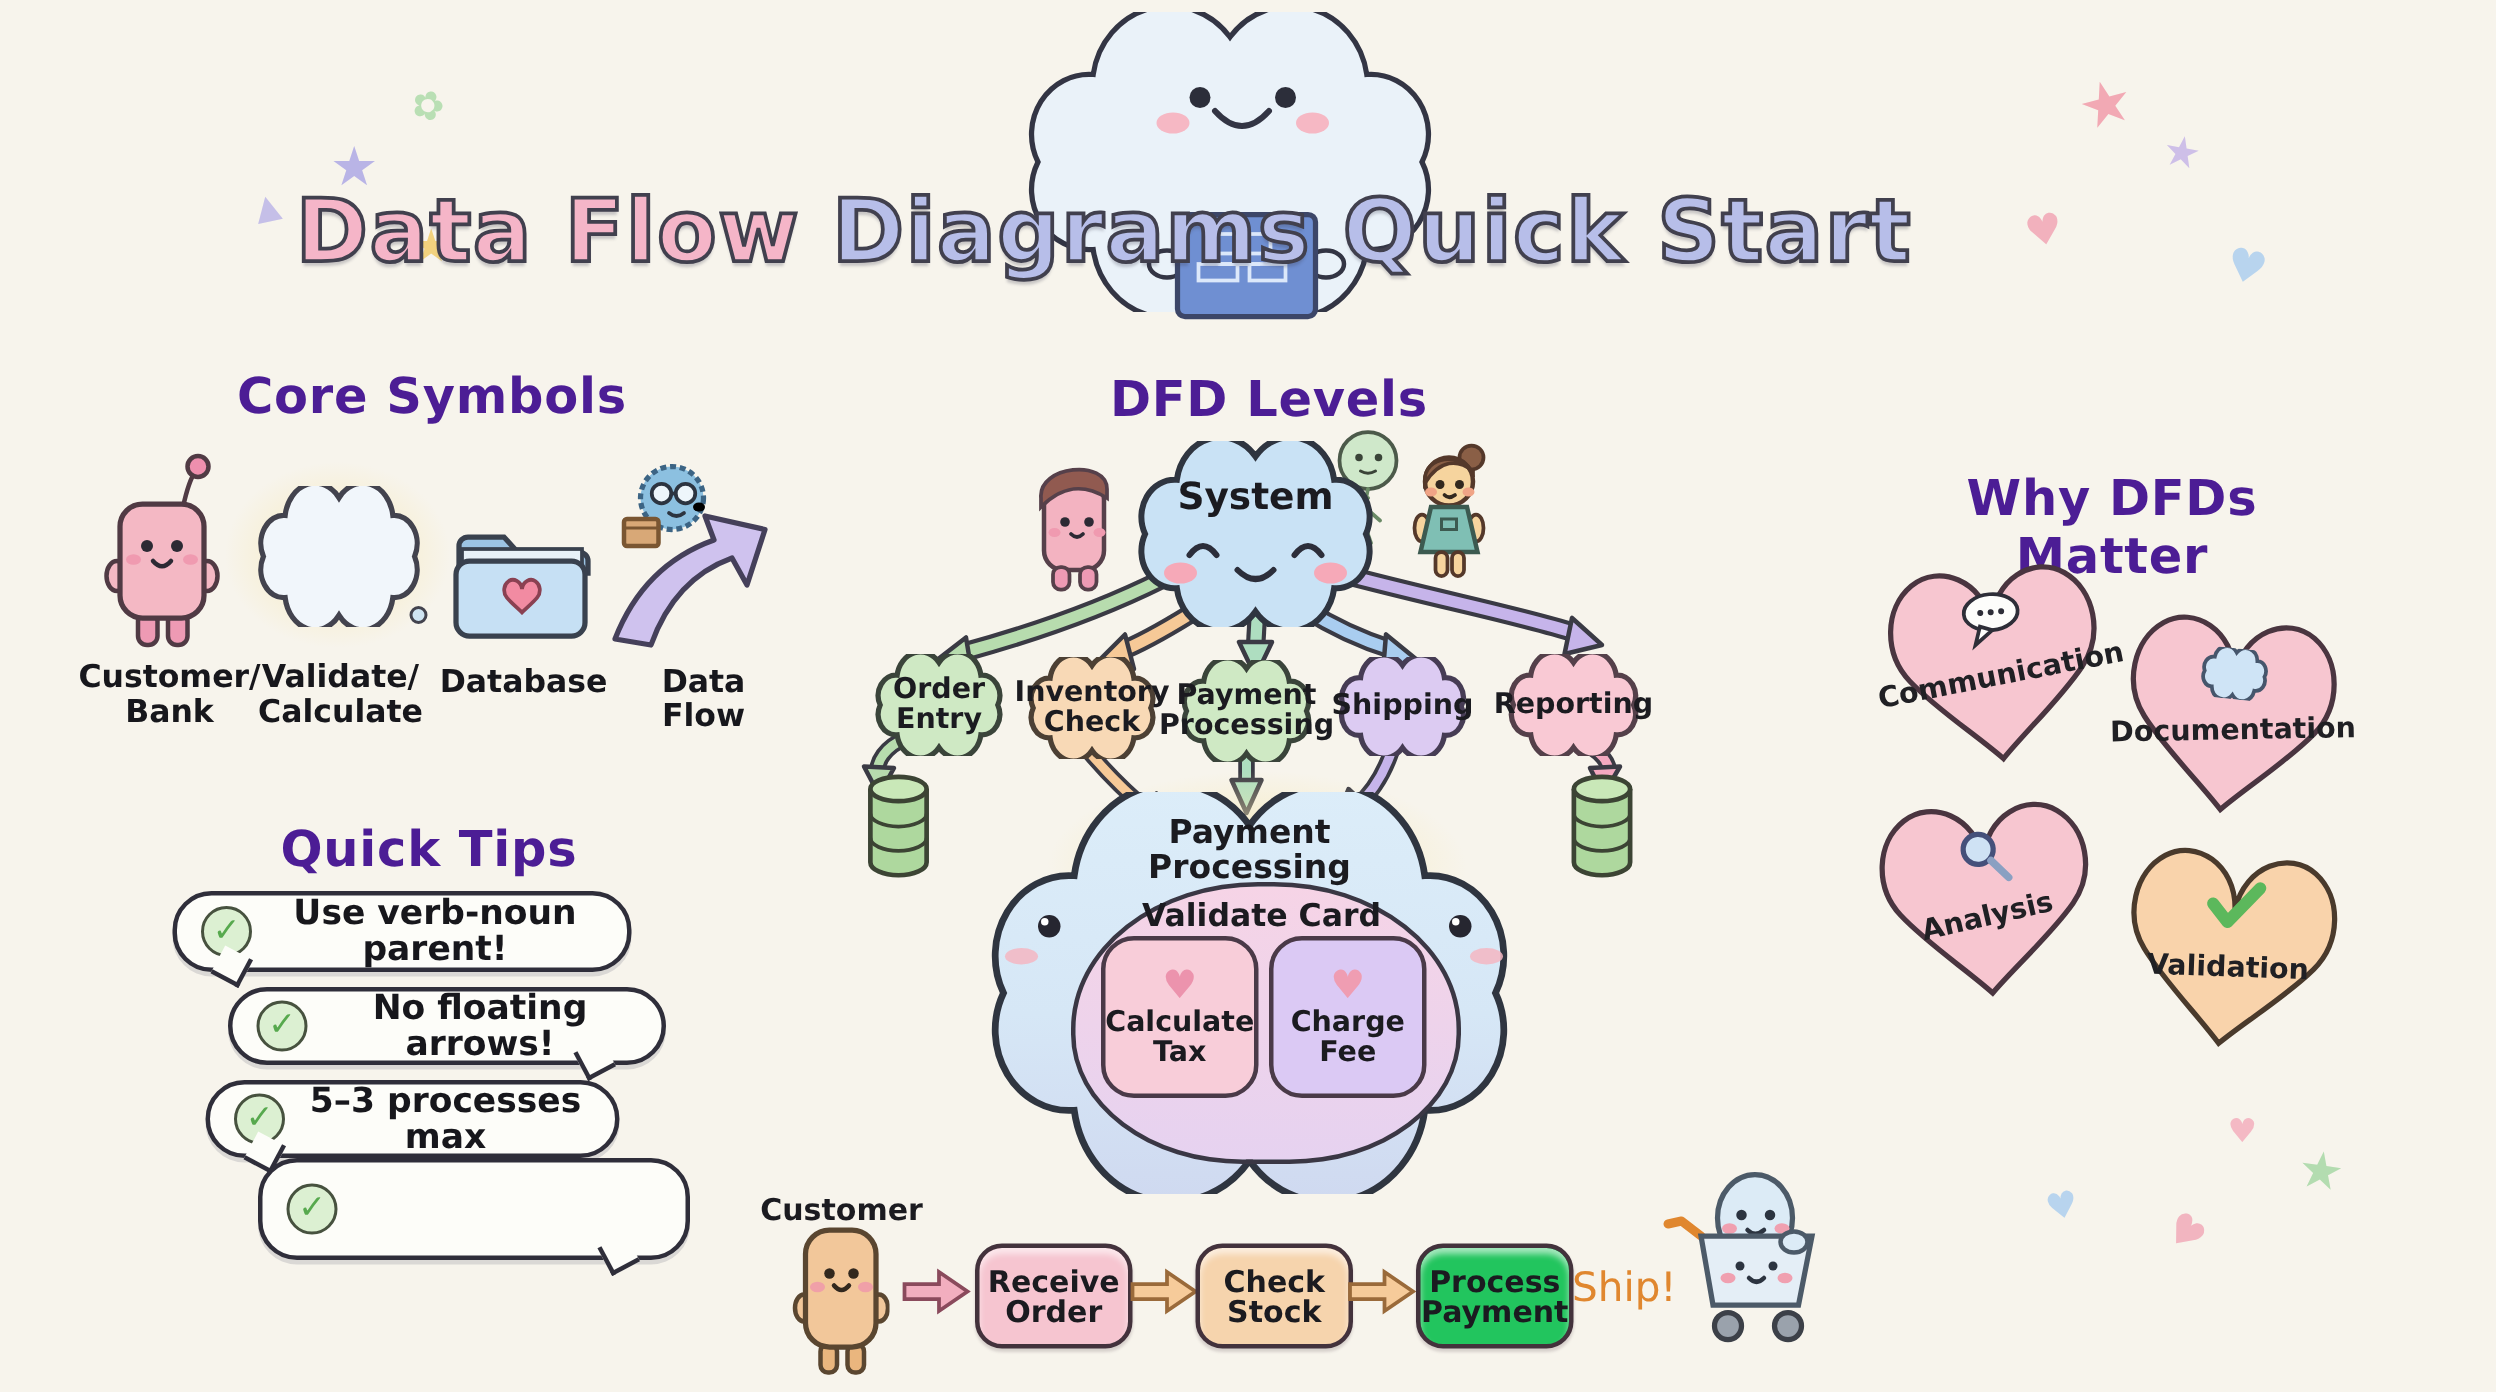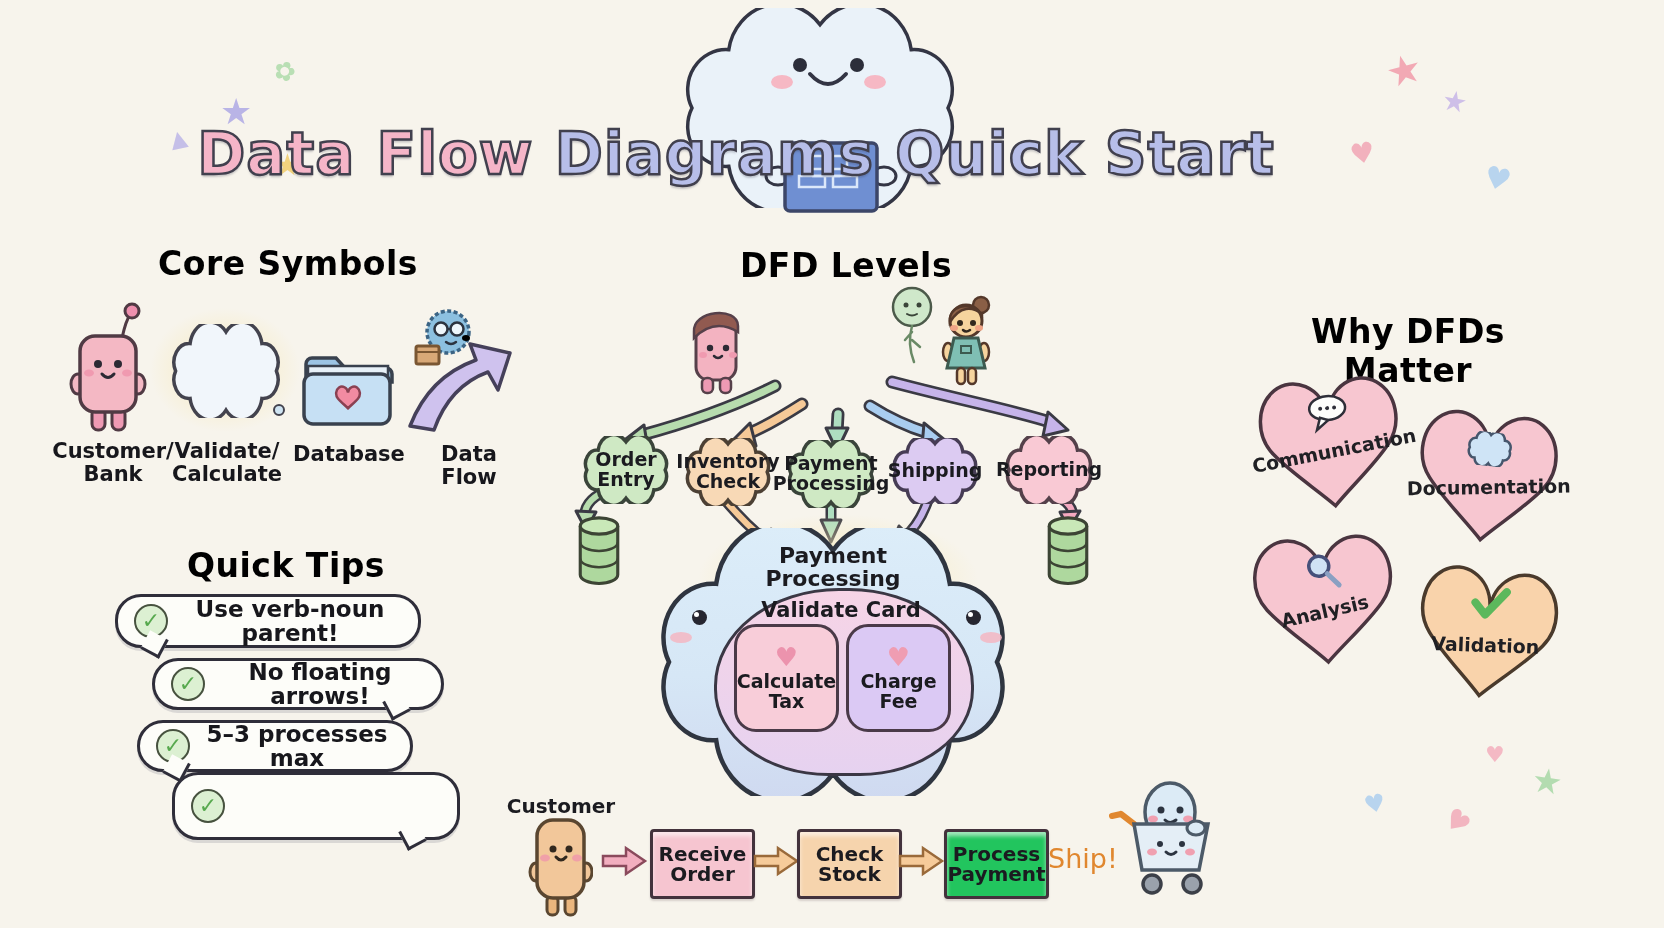--- a/index.html
+++ b/index.html
@@ -5,21 +5,21 @@
   html,body{margin:0;padding:0;background:#e8e6de;}
   .stage{
     position:relative;width:1664px;height:928px;overflow:hidden;
     background:#f7f4ec;
     font-family:"DejaVu Sans","Liberation Sans",sans-serif;
     color:#1b1b20;
   }
   .abs{position:absolute;}
   .ml{white-space:pre-line;}
   .ctr{text-align:center;}
-  .heading{font-size:33px;font-weight:bold;color:#000000;letter-spacing:.5px;}
+  .heading{font-size:33px;font-weight:bold;color:#4c1d95;letter-spacing:.5px;}
 
   
   .title-line{
     position:absolute;top:82px;left:0;width:1472px;text-align:center;
     font-size:58px;font-weight:800;letter-spacing:1px;z-index:3;
     -webkit-text-stroke:2.5px #41404e;
     text-shadow:0 3px 2px rgba(60,60,80,.25);
     margin-top:38px;
   }
   .title-pink{color:#f5b5c8;}
@@ -78,21 +78,21 @@
   
   .heart-card{position:absolute;}
   .heart-card .lbl{
     position:absolute;width:100%;text-align:center;
     font-size:19px;font-weight:bold;color:#202024;
   }
   .heart-card .icon{position:absolute;}
 
   
   .flow-box{
-    position:absolute;width:99px;height:64px;border-radius:4px;
+    position:absolute;width:99px;height:64px;border-radius:18px;
     border:3.5px solid #43323c;display:flex;align-items:center;justify-content:center;
     font-size:20px;font-weight:bold;line-height:1.02;text-align:center;z-index:4;
     box-shadow:inset 0 4px 4px rgba(255,255,255,.6), 0 2px 2px rgba(90,70,80,.2);
   }
   .ship-label{
     position:absolute;left:1048px;top:843px;font-size:27px;font-weight:normal;color:#e0872f;z-index:4;
   }
 
   
   .sym-label{
@@ -237,20 +237,31 @@
     <ellipse cx="20" cy="34" rx="4" ry="3" fill="#f0a486"></ellipse>
     <ellipse cx="45" cy="34" rx="4" ry="3" fill="#f0a486"></ellipse>
     <ellipse cx="14" cy="58" rx="5" ry="9" fill="#f6d49e" stroke="#54382a" stroke-width="2.5"></ellipse>
     <ellipse cx="50" cy="58" rx="5" ry="9" fill="#f6d49e" stroke="#54382a" stroke-width="2.5"></ellipse>
     <path d="M20,44 H44 L51,74 H13 Z" fill="#7fbfb4" stroke="#3c5a50" stroke-width="3"></path>
     <rect x="27" y="52" width="10" height="7" fill="none" stroke="#3c5a50" stroke-width="2"></rect>
     <rect x="23" y="74" width="8" height="16" rx="4" fill="#f6d49e" stroke="#54382a" stroke-width="2.5"></rect>
     <rect x="34" y="74" width="8" height="16" rx="4" fill="#f6d49e" stroke="#54382a" stroke-width="2.5"></rect>
   </svg>
 
+  <div class="cloud-node" style="left:745px;top:294px;width:184px;height:124px;z-index:3">
+    <svg width="184" height="124" viewBox="0 0 184 124">
+      <use href="#blob" x="0" y="0" width="184" height="124" fill="#c9e2f5" stroke="#2f3540" stroke-width="4"></use>
+      <path d="M48,76 Q57,64 66,76" fill="none" stroke="#2c2e3a" stroke-width="4" stroke-linecap="round"></path>
+      <path d="M118,76 Q127,64 136,76" fill="none" stroke="#2c2e3a" stroke-width="4" stroke-linecap="round"></path>
+      <path d="M80,86 Q92,98 104,86" fill="none" stroke="#2c2e3a" stroke-width="4" stroke-linecap="round"></path>
+      <ellipse cx="42" cy="88" rx="11" ry="7" fill="#f6a9b8"></ellipse>
+      <ellipse cx="142" cy="88" rx="11" ry="7" fill="#f6a9b8"></ellipse>
+    </svg>
+    <div class="lbl" style="height:60%;font-size:25px;">System</div>
+  </div>
 
   <svg class="abs" style="left:540px;top:366px;z-index:2" width="600" height="112" viewBox="0 0 600 112">
     <g>
       <path d="M235,20 C185,45 135,60 102,69" fill="none" stroke="#3a3a44" stroke-width="13" stroke-linecap="round"></path>
       <path d="M235,20 C185,45 135,60 102,69" fill="none" stroke="#b7dcae" stroke-width="7.5" stroke-linecap="round"></path>
       <path d="M82,76 L104,59 L108,83 Z" fill="#b7dcae" stroke="#3a3a44" stroke-width="3" stroke-linejoin="round"></path>
     </g>
     <g>
       <path d="M262,38 C240,52 224,61 210,67" fill="none" stroke="#3a3a44" stroke-width="13" stroke-linecap="round"></path>
       <path d="M262,38 C240,52 224,61 210,67" fill="none" stroke="#f6c997" stroke-width="7.5" stroke-linecap="round"></path>

